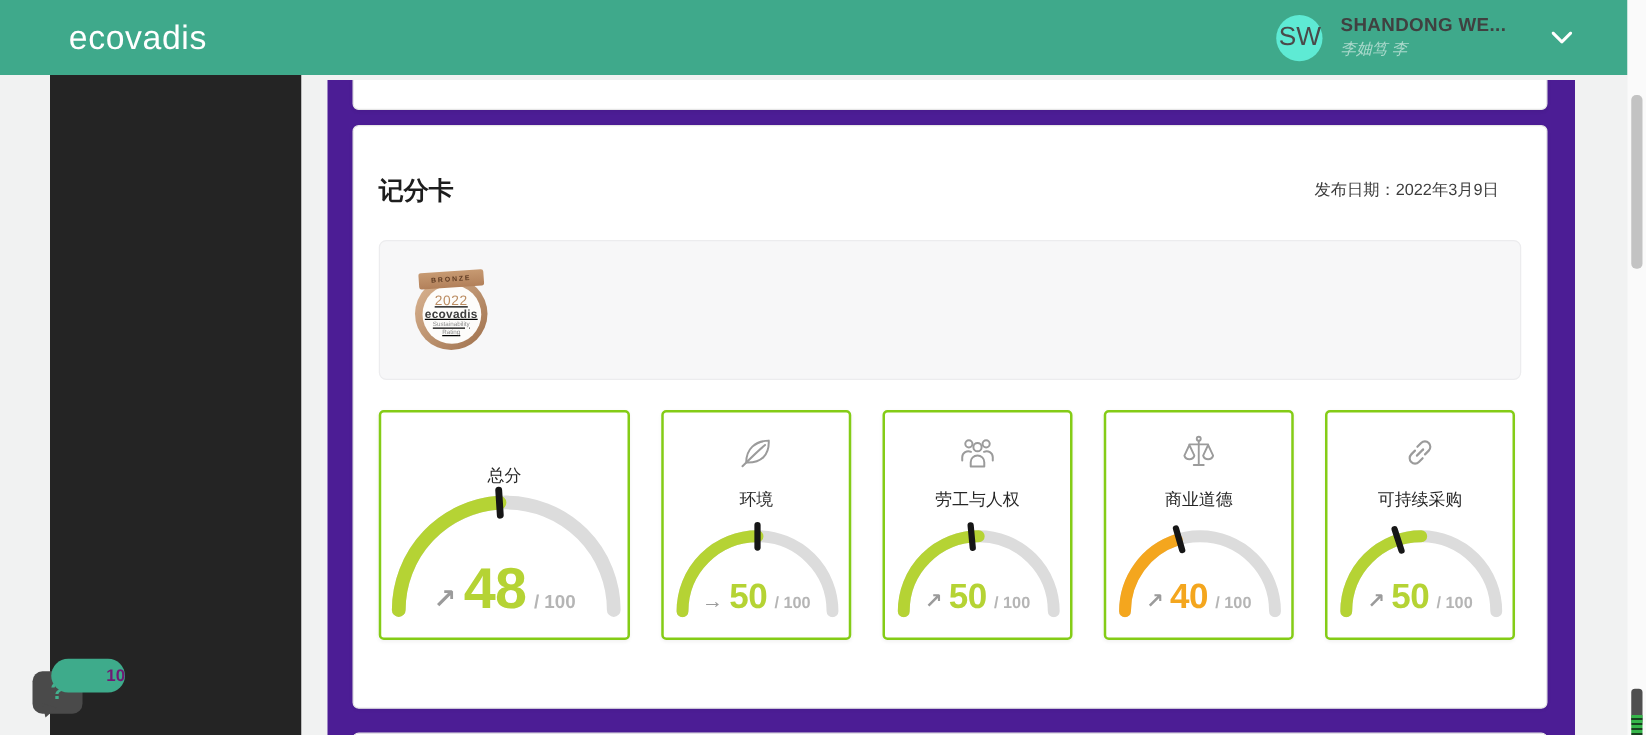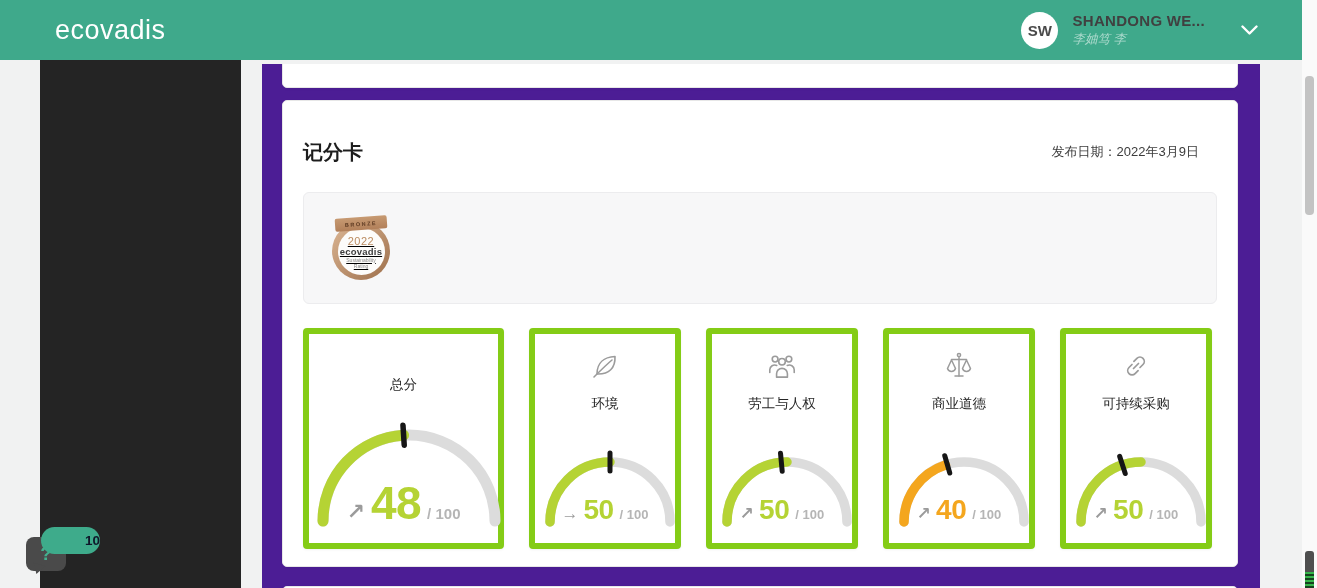--- a/index.html
+++ b/index.html
@@ -5,22 +5,22 @@
   * { margin:0; padding:0; box-sizing:border-box; }
   html,body { width:1317px; height:588px; overflow:hidden;
     font-family:"Liberation Sans","DejaVu Sans",sans-serif; background:#f1f2f2; }
   .page { position:relative; width:1317px; height:588px; }
 
   
   .header { position:absolute; left:0; top:0; width:1302px; height:60px;
     background:#3fa98b; display:flex; align-items:center; z-index:10; }
   .logo { margin-left:55px; color:#fff; font-size:27px; font-weight:500; letter-spacing:.5px; }
   .acct { margin-left:auto; margin-right:44px; display:flex; align-items:center; cursor:pointer; }
-  .avatar { width:37px; height:37px; border-radius:50%; background:#ffffff; color:#4a4a4a;
-    font-size:15px; font-weight:bold; display:flex; align-items:center; justify-content:center; }
+  .avatar { width:37px; height:37px; border-radius:50%; background:#5eead4; color:#4a4a4a;
+    font-size:21px; font-weight:normal; display:flex; align-items:center; justify-content:center; }
   .acct-text { margin-left:14px; }
   .acct-name { color:#404040; font-size:15px; font-weight:bold; letter-spacing:.3px; }
   .acct-sub { color:rgba(255,255,255,.55); font-size:12.5px; font-style:italic; margin-top:2px; }
   .chev { margin-left:36px; display:flex; }
 
   
   .sidebar { position:absolute; left:40px; top:60px; width:201px; height:528px; background:#242424; }
 
   
   .content { position:absolute; left:262px; top:64px; width:998px; height:528px;
@@ -50,21 +50,21 @@
     display:flex; align-items:center; justify-content:center; z-index:2; }
   .medal-circle { position:absolute; top:6px; left:4px; width:58px; height:58px; border-radius:50%;
     background:linear-gradient(135deg,#dcb795,#9e6f4b); display:flex; align-items:center; justify-content:center; }
   .medal-inner { width:47px; height:47px; border-radius:50%; background:#fdfcfa; text-align:center;text-decoration:underline; }
   .medal-year { margin-top:7px; font-size:11px; color:#bb8c61; letter-spacing:.5px; }
   .medal-brand { font-size:9.5px; font-weight:bold; color:#3d3d3d; letter-spacing:.2px; margin-top:-1px; }
   .medal-tag { font-size:5px; color:#8a8a8a; width:34px; margin:0 auto; line-height:1.25; }
 
   
   .grow { margin-top:24px; display:flex; gap:25px; }
-  .gcard { position:relative; width:152px; height:221px; background:#fff; border:6px solid #84cc16;
+  .gcard { position:relative; width:152px; height:184px; background:#fff; border:2px solid #84cc16;
     border-radius:4px; box-shadow:0 1px 3px rgba(0,0,0,.05); text-align:center; }
   .gcard.big { width:201px; }
   .gicon { margin-top:14px; height:36px; display:flex; align-items:center; justify-content:center; }
   .gtitle { margin-top:11px; font-size:13.5px; color:#262626; }
   .gtitle.big { margin-top:42px; }
   .gwrap { position:absolute; left:0; right:0; bottom:16px; height:100px; }
   .gwrap.big { bottom:12px; height:112px; }
   .gscore { position:absolute; left:0; right:0; bottom:1px; display:flex;
     align-items:baseline; justify-content:center; }
   .garrow { color:#9b9b9b; font-size:17px; font-weight:bold; margin-right:5px; }
@@ -74,21 +74,21 @@
   .gmax { color:#b5b5b5; font-size:13px; font-weight:bold; margin-left:6px; }
   .gscore.big .gmax { font-size:15px; }
 
   
   .help { position:absolute; left:26px; top:537px; width:40px; height:34px; background:#4a4a4a;
     border-radius:8px; display:flex; align-items:center; justify-content:center; cursor:pointer; z-index:20; }
   .help:after { content:""; position:absolute; left:5px; bottom:-9px; width:0; height:0;
     border:6px solid transparent; border-top:10px solid #4a4a4a; transform:rotate(18deg); }
   .help-q { color:#43b08e; font-size:19px; font-weight:bold; }
   .help-badge { position:absolute; left:41px; top:527px; min-width:27px; height:27px; border-radius:14px;
-    background:#3eab8b; color:#0f172a; font-size:13.5px; font-weight:bold;
+    background:#3eab8b; color:#701a75; font-size:13.5px; font-weight:bold;
     display:flex; align-items:center; justify-content:center; z-index:21;padding-left:44px; }
 
   
   .sbar { position:absolute; right:0; top:0; width:15px; height:588px; background:#fafafa; z-index:30; }
   .sthumb { position:absolute; left:3px; top:76px; width:9px; height:139px; background:#c3c3c3; border-radius:4px; }
   .sbtm { position:absolute; left:3px; top:551px; width:9px; height:29px; background:#4f4f4f; border-radius:3px; }
   .sstripes { position:absolute; left:3px; top:572px; width:9px; height:16px;
     background:repeating-linear-gradient(180deg,#36b54a 0 2px,#17421f 2px 4px); }
 </style>
 </head>

